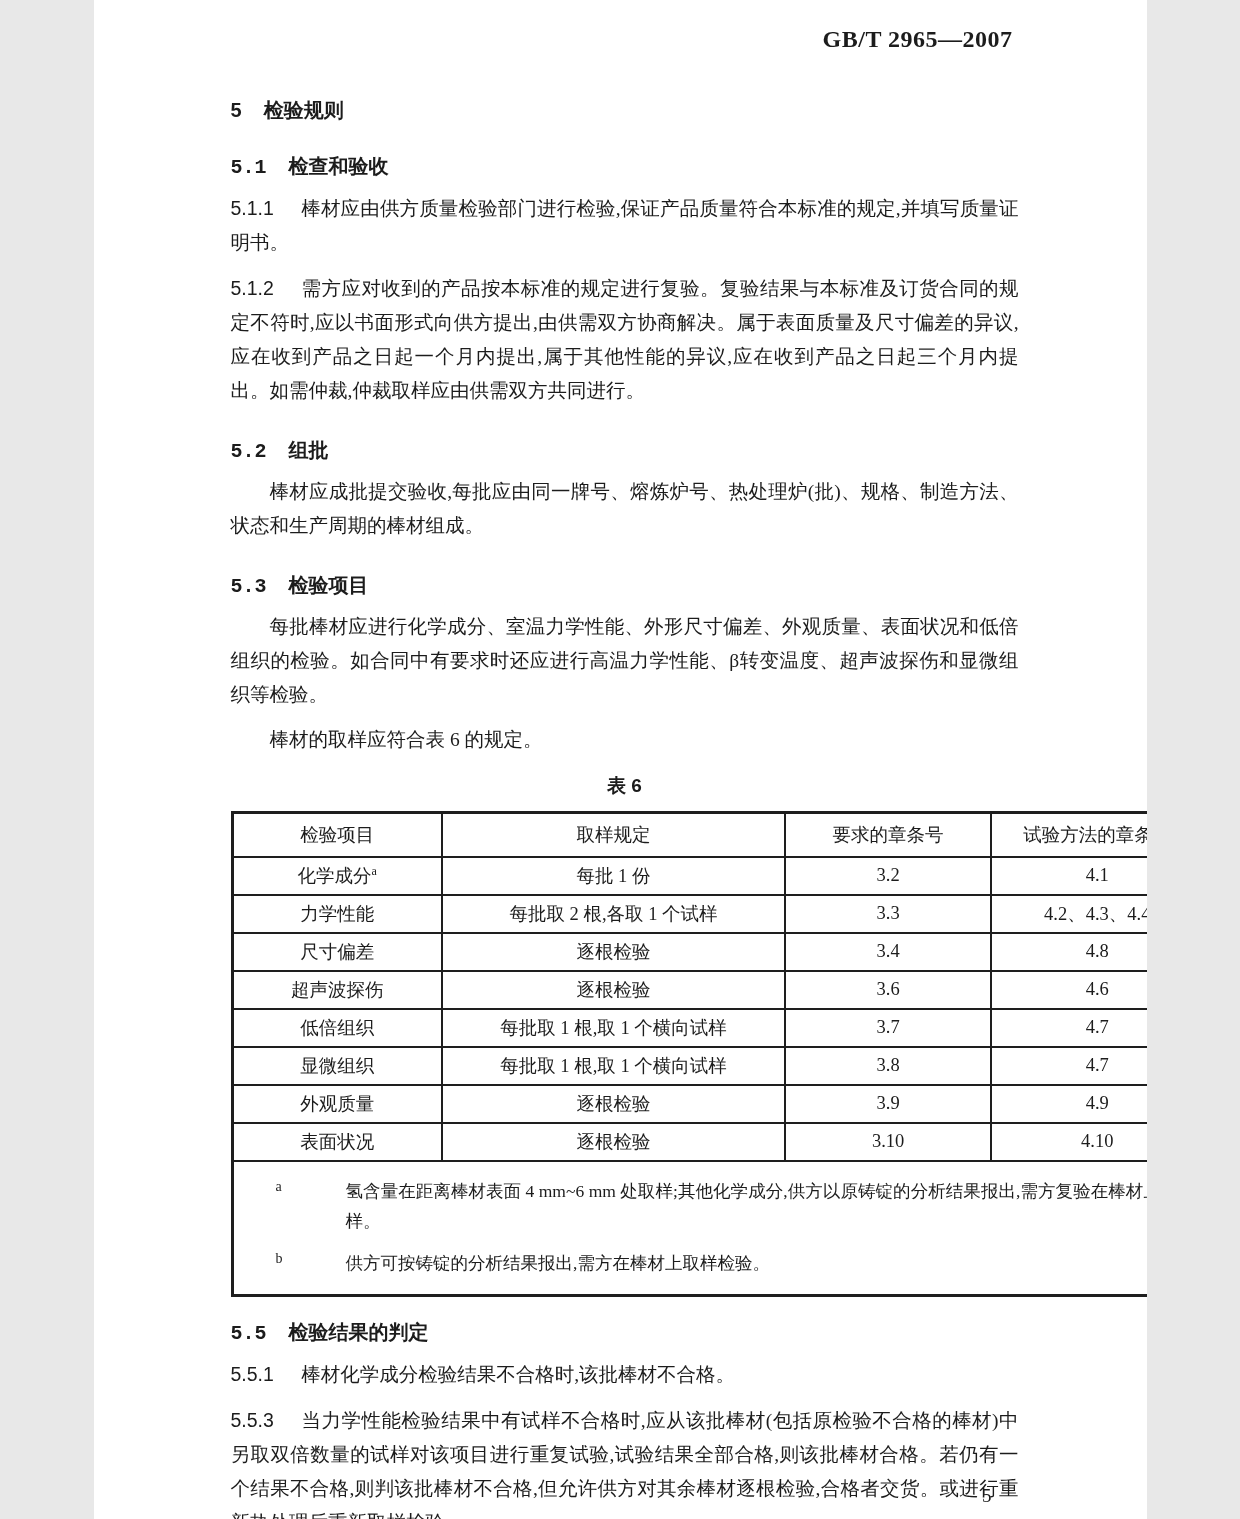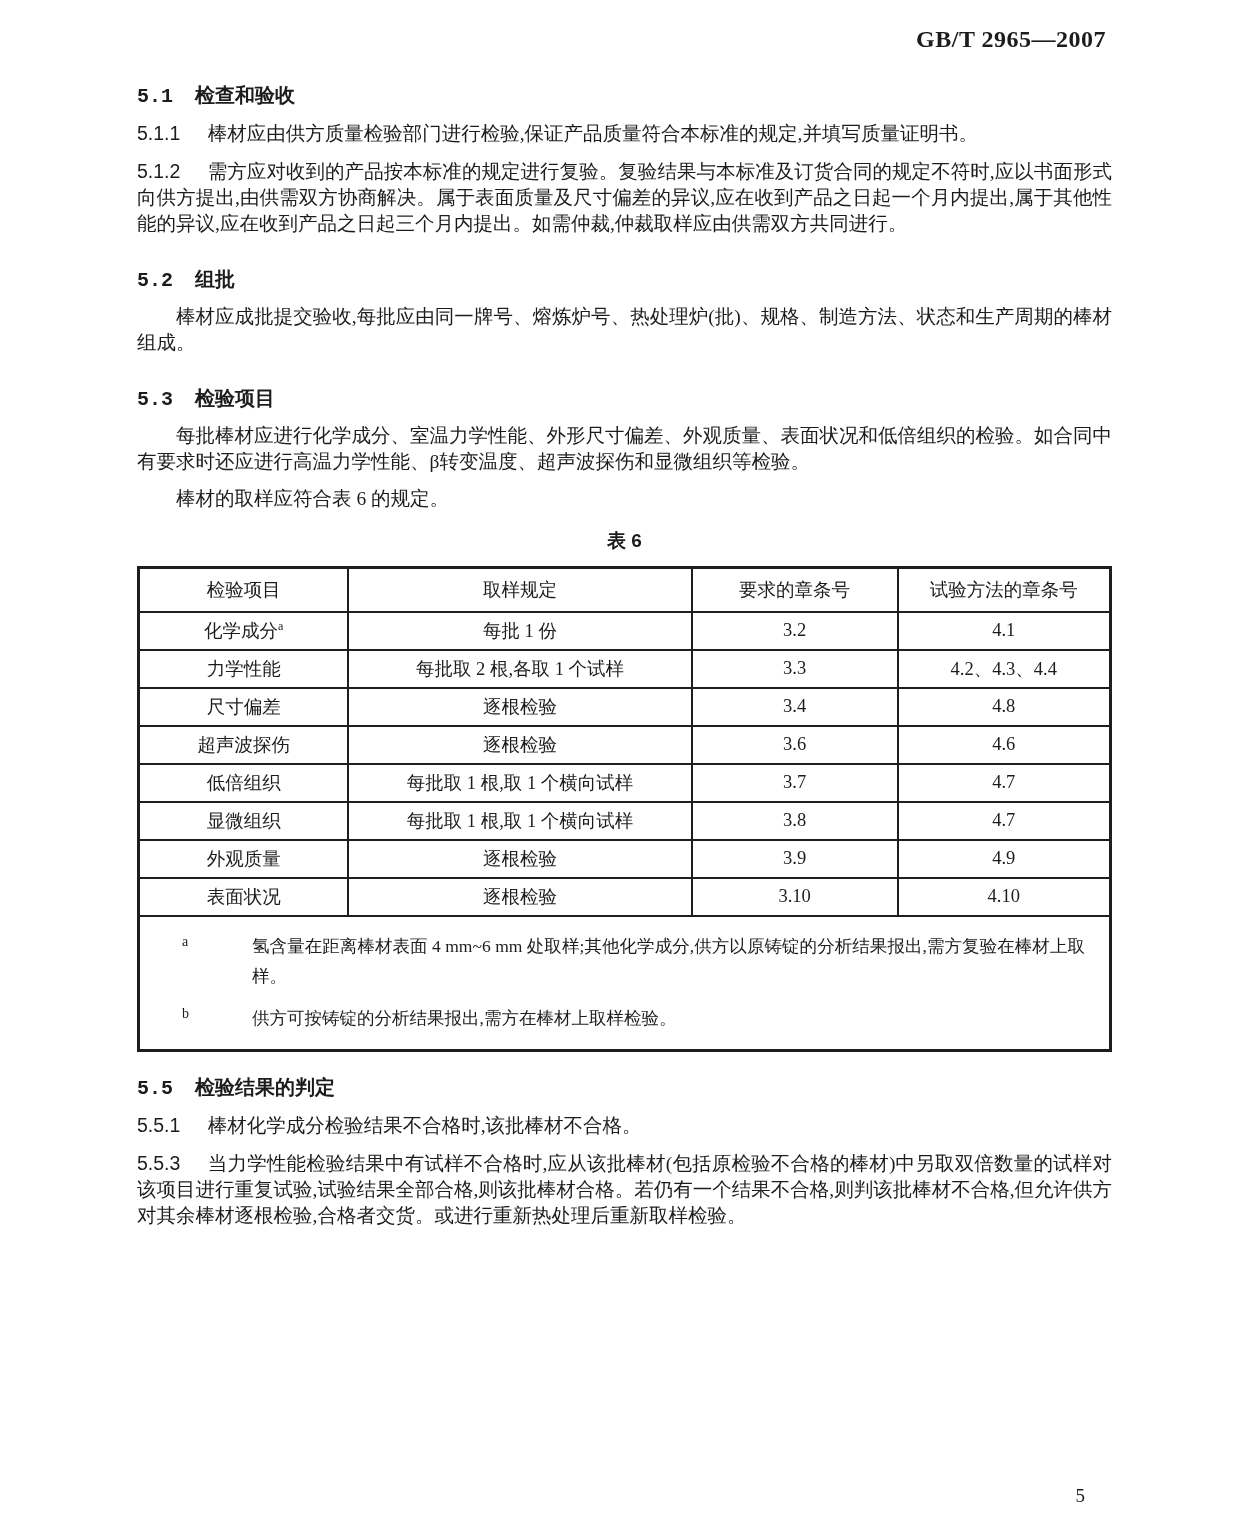--- a/index.html
+++ b/index.html
@@ -1,19 +1,19 @@
 <!DOCTYPE html>
 <html lang="zh"><head>
 <meta charset="utf-8">
 <style>
   * { margin: 0; padding: 0; box-sizing: border-box; }
   html, body { background: #e8e8e8; }
   .page {
     position: relative;
-    width: 1240px;
+    width: 1053px;
     height: 1519px;
     margin: 0 auto;
     background: #ffffff;
     color: #1c1c1c;
     font-family: "Liberation Serif", "DejaVu Serif", serif;
     padding: 26px 128px 12px 137px;
     overflow: hidden;
   }
   .doc-header {
     text-align: right;
@@ -32,21 +32,21 @@
   .h-sub {
     margin-top: 29px;
     font-family: Liberation Mono, monospace;
     font-weight: bold;
     font-size: 20px;
   }
   .h-num { display: inline-block; margin-right: 1.1em; }
   p.para {
     margin-top: 11px;
     font-size: 19.5px;
-    line-height: 26px;
+    line-height: 34px;
     text-align: justify;
   }
   p.para.indent { text-indent: 2em; }
   .p-num {
     font-family: "Liberation Sans", sans-serif;
     margin-right: 1.4em;
   }
   .tbl-caption {
     margin-top: 16px;
     text-align: center;
@@ -101,20 +101,23 @@
     font-size: 19px;
   }
 </style>
 </head>
 <body>
 
 <div class="page">
 
   <div class="doc-header">GB/T 2965—2007</div>
 
+  <div class="h-sec">
+    <span class="h-num">5</span><span>检验规则</span>
+  </div>
 
   <div class="h-sub">
     <span class="h-num">5.1</span><span>检查和验收</span>
   </div>
 
   <p class="para">
     <span class="p-num">5.1.1</span><span>棒材应由供方质量检验部门进行检验,保证产品质量符合本标准的规定,并填写质量证明书。</span>
   </p>
 
   <p class="para">

